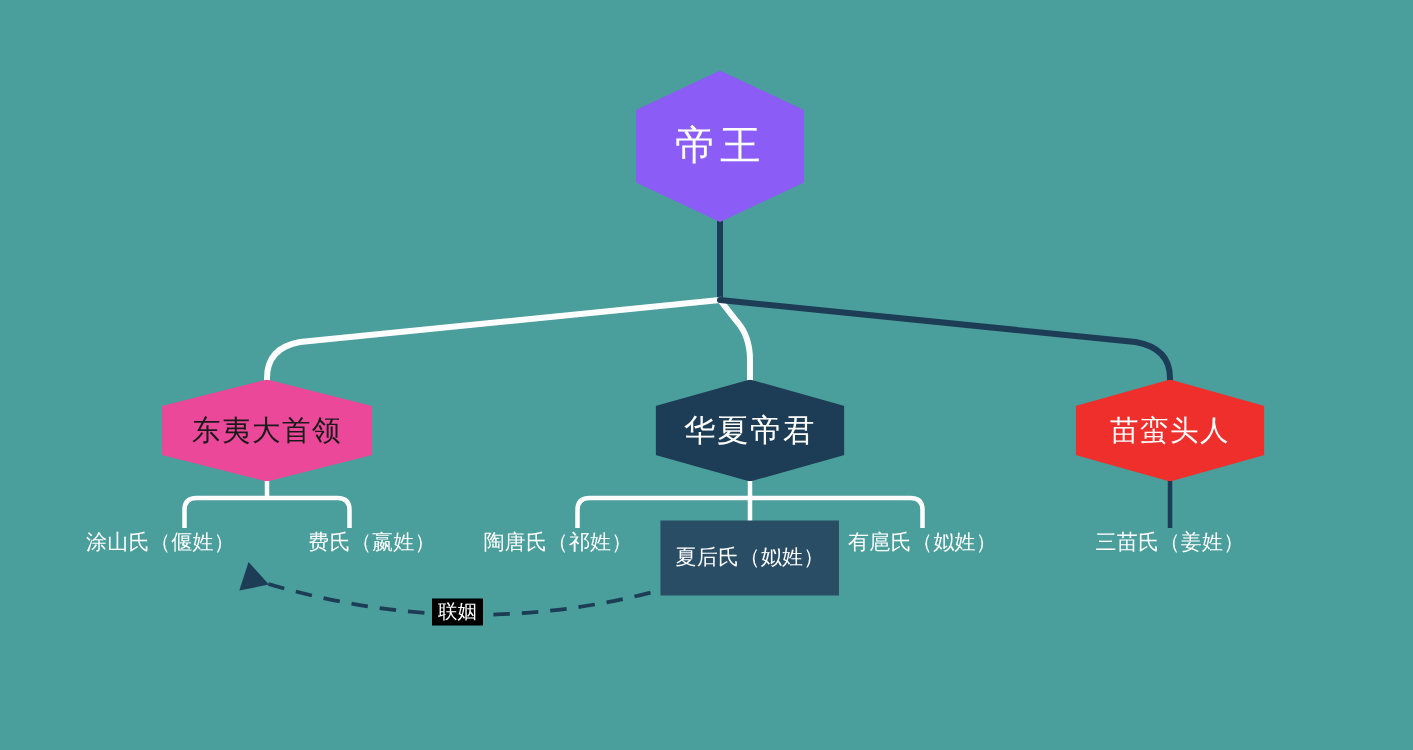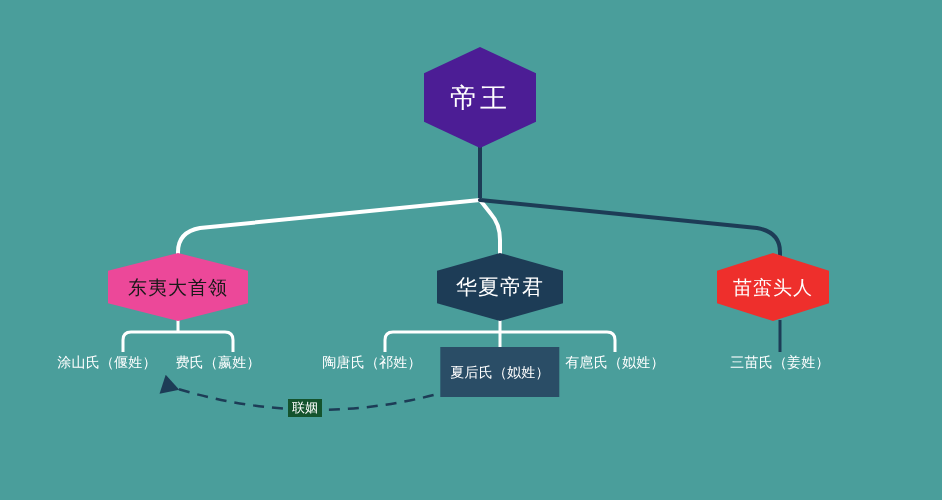--- a/index.html
+++ b/index.html
@@ -37,21 +37,21 @@
     text-align: center;
     line-height: 1;
     white-space: nowrap;
     box-sizing: border-box;
   }
   .hex-root {
     left: 424px;
     top: 47px;
     width: 112px;
     height: 101px;
-    background: #4c1d95;
+    background: #8b5cf6;
     color: #ffffff;
     font-size: 27px;
     letter-spacing: 3px;
   }
   .hex-yellow {
     left: 108px;
     top: 253px;
     width: 140px;
     height: 68px;
     background: #ec4899;
@@ -65,21 +65,21 @@
     width: 126px;
     height: 68px;
     background: #1d3c56;
     color: #ffffff;
     font-size: 21px;
     letter-spacing: 1px;
   }
   .hex-red {
     left: 717px;
     top: 253px;
-    width: 112px;
+    width: 126px;
     height: 68px;
     background: #ee2f2c;
     color: #ffffff;
     font-size: 19px;
     letter-spacing: 1px;
   }
 
   
   .leaf {
     position: absolute;
@@ -99,21 +99,21 @@
     color: #ffffff;
   }
 
   
   .edge-label {
     position: absolute;
     transform: translate(-50%, -50%);
     font-size: 13px;
     color: #ffffff;
     white-space: nowrap;
-    background: #14532d;
+    background: #000000;
     padding: 0 4px;
   }
 </style>
 </head>
 <body>
 
 <div id="canvas">
 
   <svg id="edges" viewBox="0 0 942 500" xmlns="http://www.w3.org/2000/svg">
     <defs>
@@ -152,21 +152,21 @@
   <div class="hex hex-navy">
     <span>华夏帝君</span>
   </div>
   <div class="hex hex-red">
     <span>苗蛮头人</span>
   </div>
 
   <div class="leaf" style="left:107px;">
     <span>涂山氏（偃姓）</span>
   </div>
-  <div class="leaf" style="left:218px;">
+  <div class="leaf" style="left:248px;">
     <span>费氏（嬴姓）</span>
   </div>
 
   <div class="leaf" style="left:372px;">
     <span>陶唐氏（祁姓）</span>
   </div>
   <div class="leaf highlight" style="left:500px;">
     <span>夏后氏（姒姓）</span>
   </div>
   <div class="leaf" style="left:780px;">

